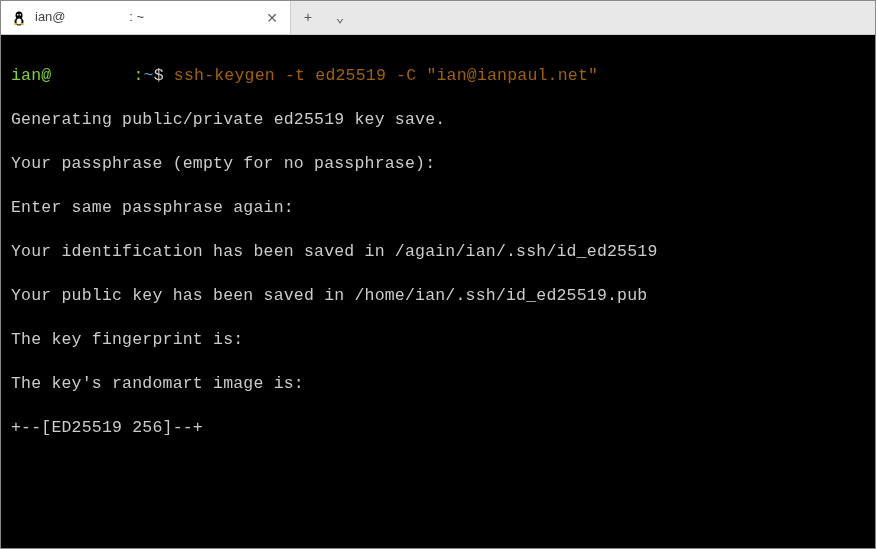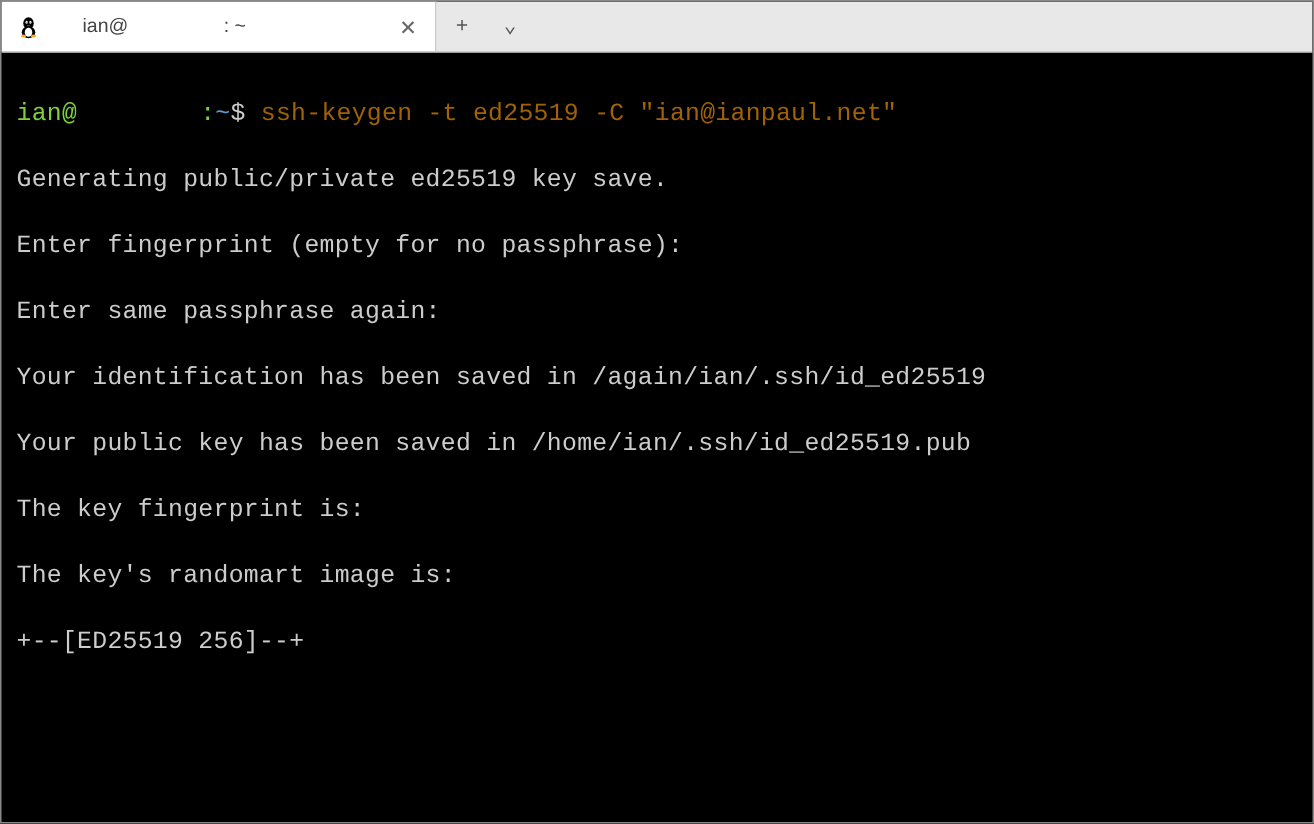--- a/index.html
+++ b/index.html
@@ -38,21 +38,20 @@
       width: 16px;
       height: 16px;
       display: flex;
       align-items: center;
       justify-content: center;
     }
     .tab-title {
       flex: 1;
       white-space: nowrap;
       overflow: hidden;
-      margin-left: 20px;
     }
     .tab-close {
       width: 16px;
       height: 16px;
       display: flex;
       align-items: center;
       justify-content: center;
       font-size: 14px;
       color: #666;
       cursor: pointer;
@@ -138,21 +137,21 @@
   </div>
   <div class="tab-controls">
     <span class="tab-btn">+</span>
     <span class="tab-btn">⌄</span>
   </div>
 </div>
 
 <div class="terminal">
 <span class="line"><span class="prompt-user"><span>ian@</span></span><span class="hidden-host"></span><span class="prompt-user">:</span><span class="prompt-path">~</span><span class="prompt-dollar">$</span> <span class="cmd">ssh-keygen -t ed25519 -C "ian@ianpaul.net"</span></span>
 <span class="line">Generating public/private ed25519 key save.</span>
-<span class="line">Enter fingerprint (empty for no passphrase):</span>
+<span class="line">Your passphrase (empty for no passphrase):</span>
 <span class="line">Enter same passphrase again:</span>
 <span class="line">Your identification has been saved in /again/ian/.ssh/id_ed25519</span>
 <span class="line">Your public key has been saved in /home/ian/.ssh/id_ed25519.pub</span>
 <span class="line">The key fingerprint is:</span>
 <span class="line">The key's randomart image is:</span>
 <span class="line">+--[ED25519 256]--+</span>
 
 
 
 

